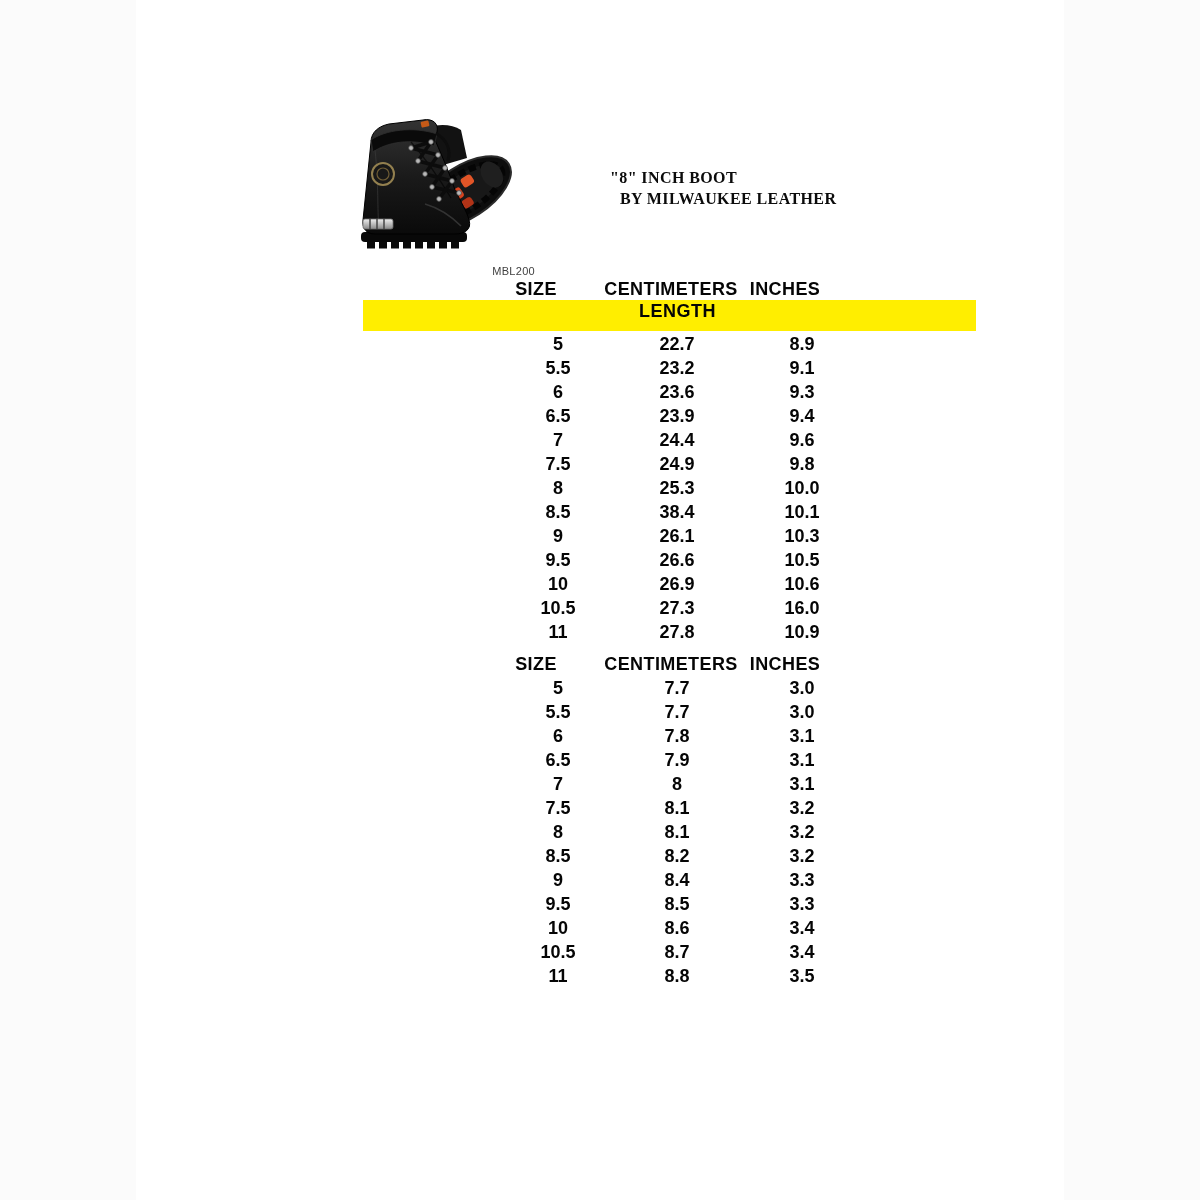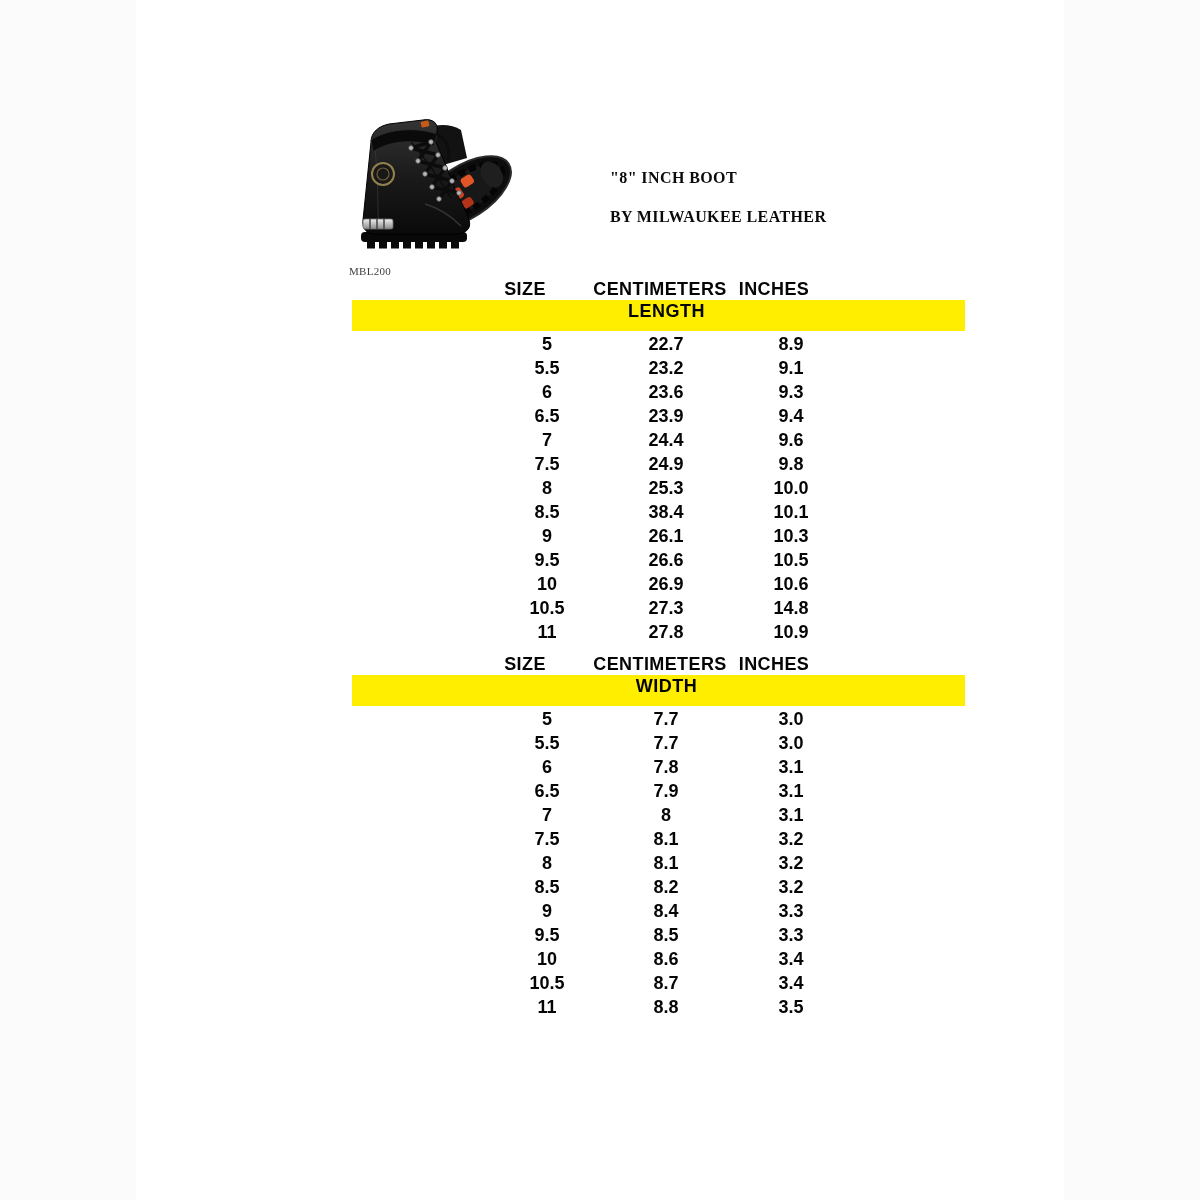--- a/index.html
+++ b/index.html
@@ -17,31 +17,31 @@
     position:absolute;left:520px;top:124px;
     font-family:"Liberation Serif", serif;font-weight:400;font-size:30px;
     letter-spacing:.4px;white-space:nowrap;color:#0b0b0b;
   }
   .subtitle{
     position:absolute;left:610px;
     font-family:"Liberation Serif", serif;font-weight:700;font-size:16px;
     letter-spacing:.4px;white-space:nowrap;color:#0b0b0b;
   }
   .sub1{top:169px;}
-  .sub2{top:208px;}
+  .sub2{top:190px;margin-left:10px;}
 
   
   .photo{position:absolute;left:349px;top:106px;width:166px;height:156px;}
   .product-code{
-    position:absolute;left:349px;top:265px;width:186px;text-align:left;
-    font-size:11px;letter-spacing:.3px;color:#414141;font-family:Liberation Serif, serif;
+    position:absolute;left:349px;top:265px;width:186px;text-align:right;
+    font-size:11px;letter-spacing:.3px;color:#414141;
   }
 
   
-  .size-table{position:absolute;left:352px;width:613px;}
+  .size-table{position:absolute;left:363px;width:613px;}
   .t-length{top:279px;}
   .t-width{top:654px;}
 
   .thead{position:relative;height:21px;}
   .hc{
     position:absolute;transform:translateX(-50%);
     font-weight:700;font-size:18px;line-height:21px;letter-spacing:.4px;
     white-space:nowrap;color:#050505;
   }
   .h1{left:173px;}
@@ -209,39 +209,36 @@
           <span class="dc c3d">10.5</span>
         </div>
         <div class="trow">
           <span class="dc c1d">10</span>
           <span class="dc c2d">26.9</span>
           <span class="dc c3d">10.6</span>
         </div>
         <div class="trow">
           <span class="dc c1d">10.5</span>
           <span class="dc c2d">27.3</span>
-          <span class="dc c3d">14.8</span>
+          <span class="dc c3d">16.0</span>
         </div>
         <div class="trow">
           <span class="dc c1d">11</span>
           <span class="dc c2d">27.8</span>
           <span class="dc c3d">10.9</span>
         </div>
       </div>
   </section>
 
   <section class="size-table t-width">
     <div class="thead">
       <span class="hc h1">SIZE</span>
       <span class="hc h2">CENTIMETERS</span>
       <span class="hc h3">INCHES</span>
     </div>
-    <div class="banner" style="background: rgb(255, 238, 0);">
-      <span class="banner-label">WIDTH</span>
-    </div>
     <div class="rows">
         <div class="trow">
           <span class="dc c1d">5</span>
           <span class="dc c2d">7.7</span>
           <span class="dc c3d">3.0</span>
         </div>
         <div class="trow">
           <span class="dc c1d">5.5</span>
           <span class="dc c2d">7.7</span>
           <span class="dc c3d">3.0</span>

